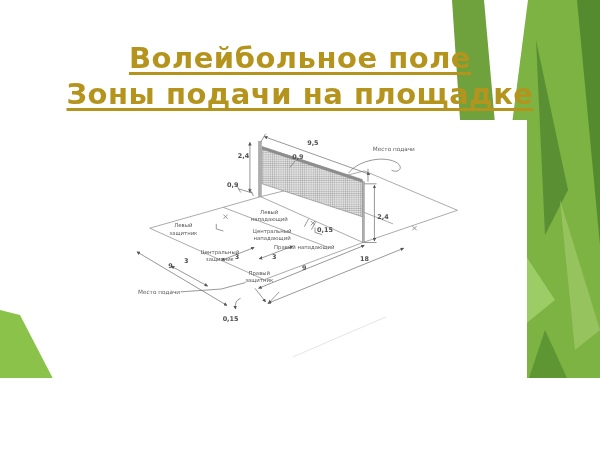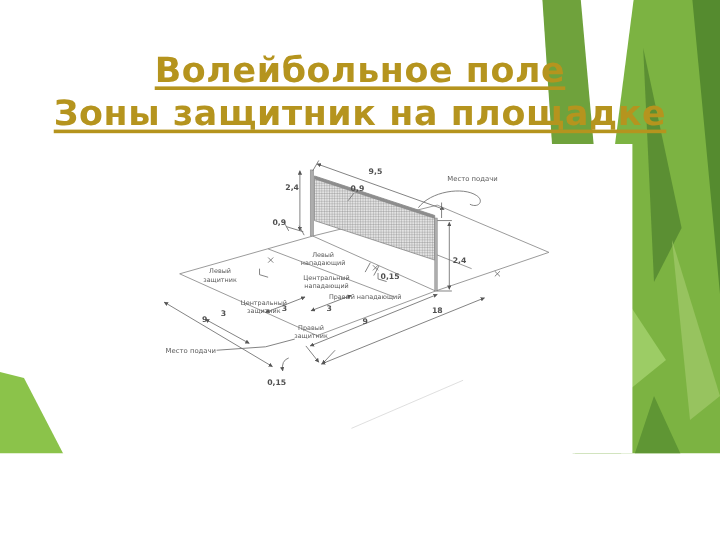--- a/index.html
+++ b/index.html
@@ -38,21 +38,21 @@
       <polygon points="428,450 470,422 505,450" fill="#8bc34a"></polygon>
       <polygon points="505,385 545,420 490,450 480,430" fill="#b9dd8a"></polygon>
     </g>
     <polygon points="0,310 20,315 90,450 0,450" fill="#8bc34a"></polygon>
   </svg>
 
   <div class="page"></div>
 
   <div class="title">
     <div>Волейбольное поле</div>
-    <div>Зоны защитник на площадке</div>
+    <div>Зоны подачи на площадке</div>
   </div>
 
   <svg class="diag" width="480" height="322" viewBox="60 128 480 450">
     <defs>
       <marker id="ah" viewBox="0 0 10 10" refX="9" refY="5" markerWidth="5" markerHeight="5" orient="auto-start-reverse">
         <path d="M0,0 L10,5 L0,10 z" fill="#555"></path>
       </marker>
       <pattern id="netp" width="3" height="3" patternUnits="userSpaceOnUse">
         <path d="M0,0 H3 M0,0 V3" stroke="#6f6f6f" stroke-width="0.6"></path>
       </pattern>

